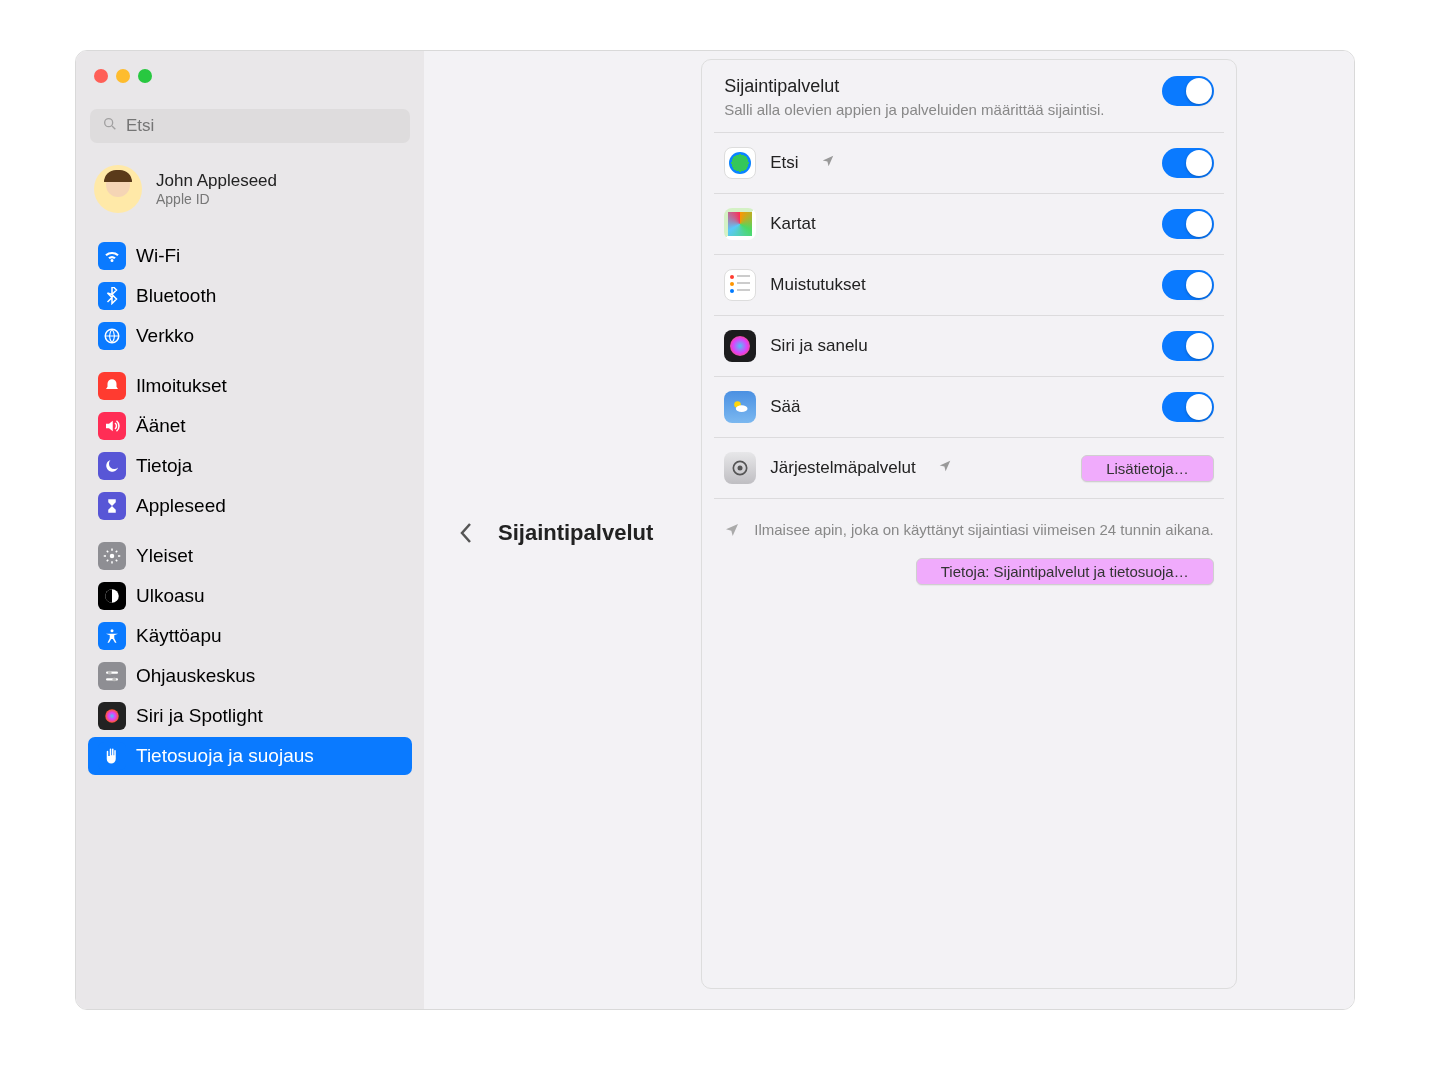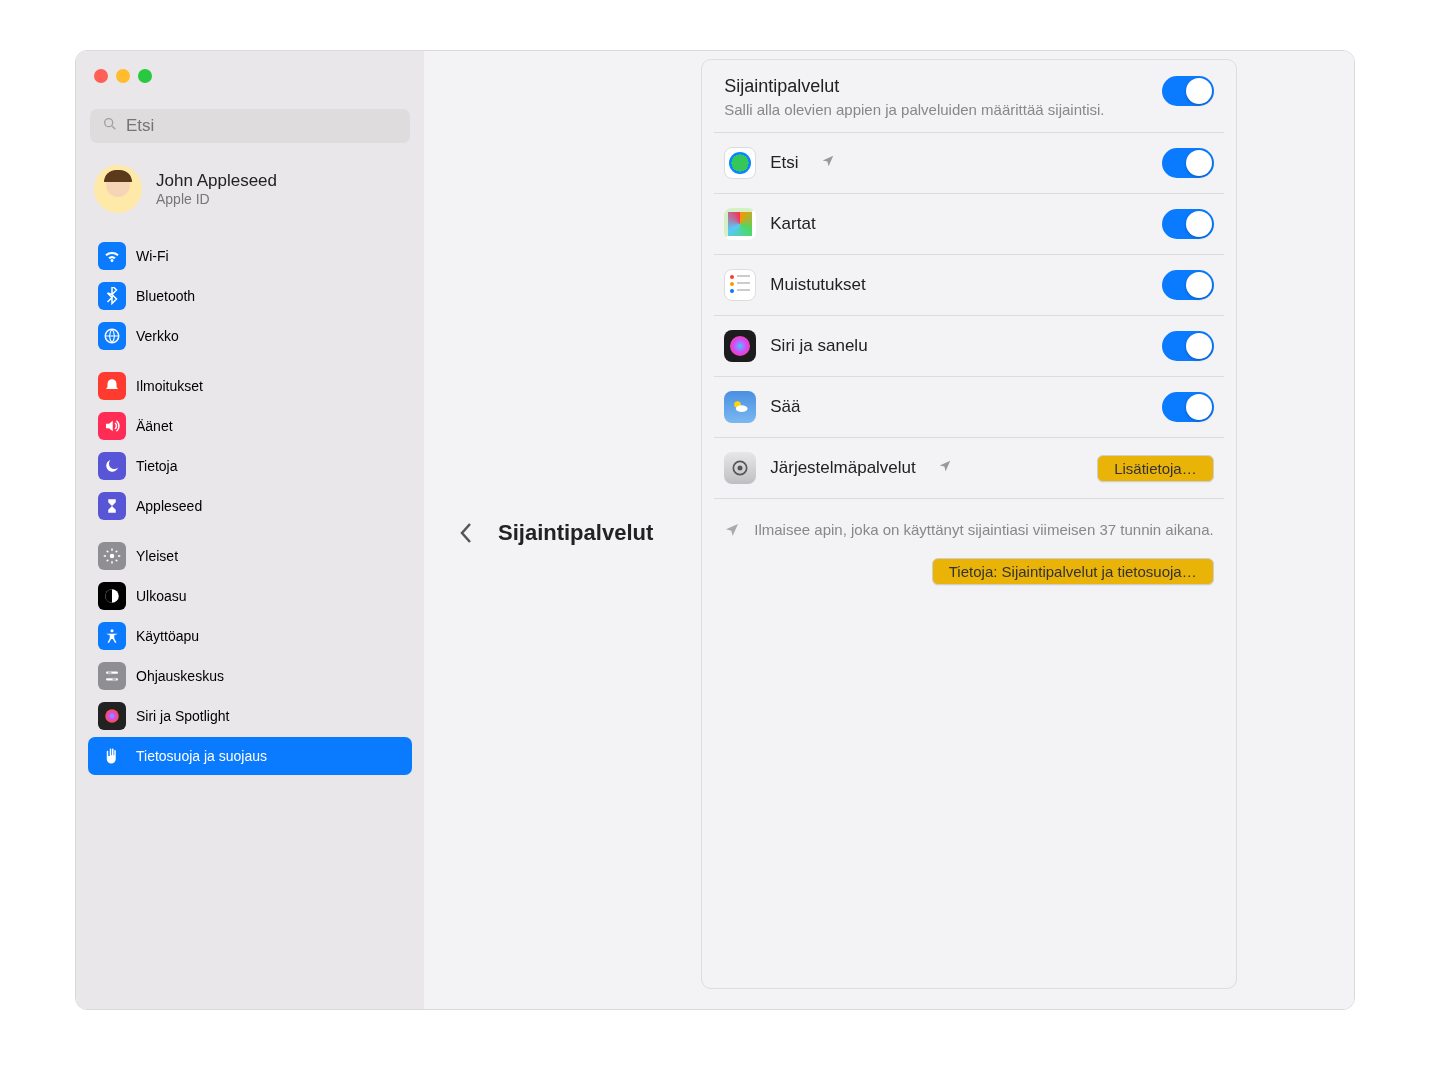--- a/index.html
+++ b/index.html
@@ -14,41 +14,41 @@
 .search input { border: none; background: transparent; font-size: 17px; color: #888; outline: none; flex: 1; }
 .profile { display: flex; align-items: center; gap: 14px; padding: 12px 18px 18px 18px; }
 .avatar { width: 48px; height: 48px; border-radius: 50%; background: #ffe9a8; position: relative; overflow: hidden; }
 .avatar::before { content: ""; position: absolute; top: 8px; left: 12px; width: 24px; height: 24px; background: #f5d5b5; border-radius: 50%; }
 .avatar::after { content: ""; position: absolute; top: 5px; left: 10px; width: 28px; height: 12px; background: #5a3a1a; border-radius: 14px 14px 0 0; }
 .profile-text .name { font-size: 17px; color: #222; }
 .profile-text .id { font-size: 14px; color: #777; }
 .sb-section { padding: 6px 12px; display: flex; flex-direction: column; gap: 2px; }
 .sb-item { display: flex; align-items: center; gap: 10px; padding: 5px 10px; border-radius: 7px; cursor: default; }
 .sb-item.selected { background: #0a7aff; color: #fff; }
-.sb-item .label { font-size: 14px; }
+.sb-item .label { font-size: 19px; }
 .sb-icon { width: 28px; height: 28px; border-radius: 6px; display: flex; align-items: center; justify-content: center; flex-shrink: 0; }
 .sb-icon svg { width: 18px; height: 18px; fill: #fff; }
 .main { flex: 1; background: #f3f2f5; display: flex; flex-direction: row; }
 .header { display: flex; align-items: center; gap: 18px; padding: 18px 28px 12px 28px; }
 .back-btn { width: 28px; height: 28px; display: flex; align-items: center; justify-content: center; }
 .back-btn svg { width: 14px; height: 22px; stroke: #555; stroke-width: 2.5; fill: none; }
 .page-title { font-size: 22px; font-weight: 700; color: #222; }
 .panel { margin: 8px 20px 20px 20px; background: #f3f2f5; border: 1px solid #ddd; border-radius: 10px; }
 .section-head { padding: 16px 22px 14px 22px; display: flex; align-items: flex-start; }
 .section-head .txt h3 { font-size: 18px; font-weight: 500; color: #222; margin-bottom: 4px; }
 .section-head .txt p { font-size: 15px; color: #888; }
 .toggle { width: 52px; height: 30px; background: #0a7aff; border-radius: 15px; position: relative; margin-left: auto; flex-shrink: 0; }
 .toggle::after { content: ""; position: absolute; right: 2px; top: 2px; width: 26px; height: 26px; background: #fff; border-radius: 50%; box-shadow: 0 1px 3px rgba(0,0,0,.25); }
 .divider { height: 1px; background: #dcdbdd; margin: 0 12px; }
 .row { display: flex; align-items: center; padding: 14px 22px; gap: 14px; }
 .app-icon { width: 32px; height: 32px; border-radius: 8px; display: flex; align-items: center; justify-content: center; flex-shrink: 0; }
 .row .app-name { font-size: 17px; color: #222; }
 .arrow-ind { margin-left: 8px; }
 .arrow-ind svg { width: 14px; height: 14px; fill: #999; }
-.pill-btn { margin-left: auto; background: #eab308; border: 1px solid #cfcfcf; border-radius: 6px; padding: 4px 16px; font-size: 15px; color: #333; box-shadow: 0 1px 1px rgba(0,0,0,.05); }
+.pill-btn { margin-left: auto; background: #f0abfc; border: 1px solid #cfcfcf; border-radius: 6px; padding: 4px 24px; font-size: 15px; color: #333; box-shadow: 0 1px 1px rgba(0,0,0,.05); }
 .footer-note { display: flex; align-items: center; gap: 14px; padding: 22px 22px 12px 22px; }
 .footer-note svg { width: 16px; height: 16px; fill: #aaa; flex-shrink: 0; }
 .footer-note p { font-size: 15px; color: #888; }
 .footer-btn-row { display: flex; justify-content: flex-end; padding: 8px 22px 20px 22px; }
 </style>
 </head>
 <body>
 
 <div class="window">
   <div class="sidebar">
@@ -297,20 +297,20 @@
         <span class="arrow-ind"><svg viewBox="0 0 24 24">
               <path d="M3 11 L21 3 L13 21 L11 13 Z"></path>
             </svg></span>
         <button class="pill-btn">Lisätietoja…</button>
       </div>
       <div class="divider"></div>
       <div class="footer-note">
         <svg viewBox="0 0 24 24">
             <path d="M3 11 L21 3 L13 21 L11 13 Z"></path>
           </svg>
-        <p>Ilmaisee apin, joka on käyttänyt sijaintiasi viimeisen 37 tunnin aikana.</p>
+        <p>Ilmaisee apin, joka on käyttänyt sijaintiasi viimeisen 24 tunnin aikana.</p>
       </div>
       <div class="footer-btn-row">
         <button class="pill-btn">Tietoja: Sijaintipalvelut ja tietosuoja…</button>
       </div>
     </div>
   </div>
 </div>
 
 </body></html>

